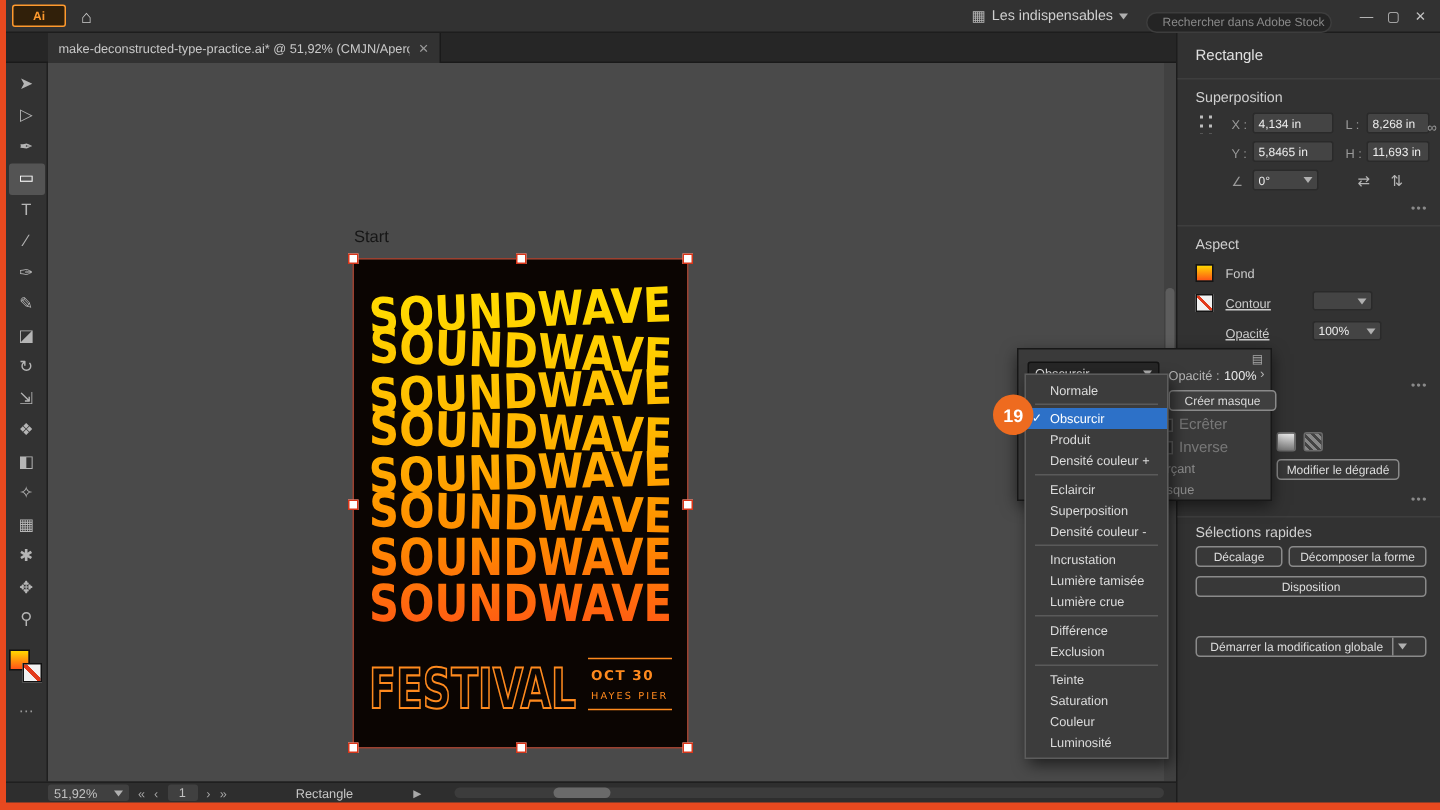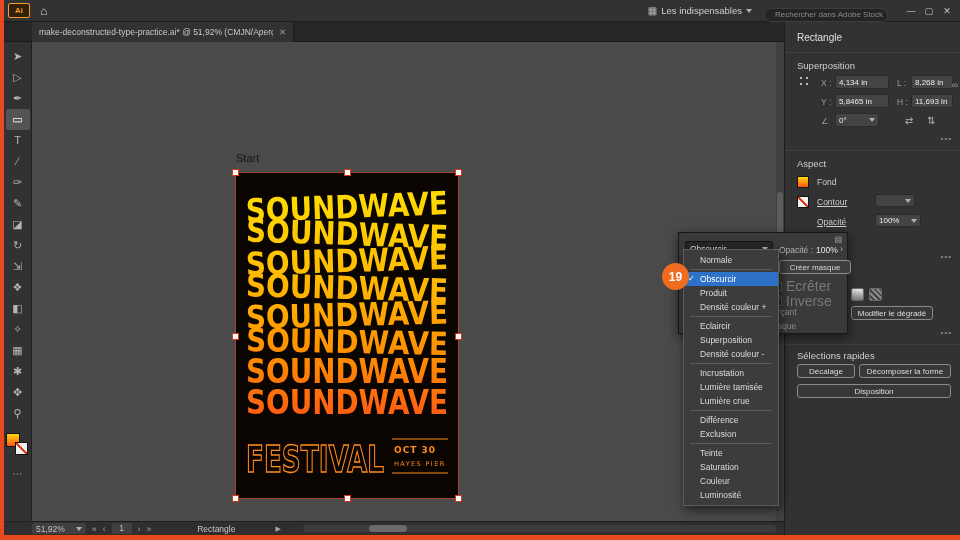--- a/index.html
+++ b/index.html
@@ -7,21 +7,21 @@
     font-family:"Liberation Sans", sans-serif; }
   #app { position:relative; width:960px; height:540px; background:#323232; overflow:hidden; }
 
   
   .edge-left   { position:absolute; left:0; top:0; width:4px; height:540px; background:#e8491f; z-index:80; }
   .edge-bottom { position:absolute; left:0; bottom:0; width:960px; height:5px; background:#e8491f; z-index:80; }
 
   
   .menubar { position:absolute; left:4px; top:0; right:0; height:22px; background:#323232;
     border-bottom:1px solid #1d1d1d; display:flex; align-items:center; z-index:20; }
-  .appicon { width:22px; height:15px; margin-left:4px; background:#31200a; border:1px solid #ff9a2e;
+  .appicon { width:36px; height:15px; margin-left:4px; background:#31200a; border:1px solid #ff9a2e;
     color:#ff9a2e; font-size:8px; font-weight:bold; display:flex; align-items:center; justify-content:center; border-radius:2px; }
   .homeic { color:#c9c9c9; font-size:12px; margin:0 6px 0 10px; }
   .menus { display:flex; }
   .menu { color:#cfcfcf; font-size:10px; padding:0 7px; line-height:22px; cursor:default; }
   .mb-right { margin-left:auto; display:flex; align-items:center; }
   .workspace { display:flex; align-items:center; gap:4px; color:#cfcfcf; font-size:9.5px; margin-right:12px; }
   .ws-grid { color:#b5b5b5; font-size:10px; }
   .cvd { width:0; height:0; border-left:3px solid transparent; border-right:3px solid transparent;
     border-top:4px solid #b0b0b0; display:inline-block; }
   .search { display:flex; align-items:center; gap:4px; width:124px; height:14px; background:#242424;
@@ -119,21 +119,21 @@
   .combo { position:absolute; left:6px; top:8px; width:88px; height:15px; background:#262626;
     border:1px solid #131313; border-radius:2px; display:flex; align-items:center; justify-content:space-between;
     padding:0 4px; color:#e2e2e2; font-size:8.5px; }
   .pp-menuic { position:absolute; right:5px; top:2px; color:#a8a8a8; font-size:8px; }
   .pp-oplabel { position:absolute; left:100px; top:12px; color:#b5b5b5; font-size:8.5px; }
   .pp-opval { position:absolute; left:137px; top:12px; color:#e8e8e8; font-size:8.5px; }
   .pp-expand { position:absolute; right:4px; top:11px; color:#b5b5b5; font-size:9px; }
   .pp-btn { position:absolute; left:100px; top:27px; width:72px; height:14px; border:1px solid #8a8a8a;
     border-radius:3px; background:#3f3f3f; color:#d8d8d8; font-size:8px; display:flex; align-items:center; justify-content:center; }
   .pp-check { position:absolute; left:94px; display:flex; align-items:center; gap:4px;
-    color:#787878; font-size:14px; }
+    color:#787878; font-size:10px; }
   .pcb { width:9px; height:9px; border:1px solid #5c5c5c; background:#2e2e2e; display:inline-block; }
   .pp-frag { position:absolute; left:94px; color:#8d8d8d; font-size:8.5px; }
 
   
   .blendmenu { position:absolute; left:683px; top:249px; width:96px; background:#3c3c3c;
     border:1px solid #5c5c5c; box-shadow:2px 4px 10px rgba(0,0,0,.6); z-index:40; padding:3px 0; }
   .bm-item { position:relative; height:14px; line-height:14px; padding-left:16px; color:#dcdcdc; font-size:8.5px;
     white-space:nowrap; }
   .bm-item.sel { background:#2d71c8; color:#ffffff; }
   .bm-check { position:absolute; left:4px; top:0; font-size:8px; color:#fff; }
@@ -362,20 +362,27 @@
       <div class="sect" style="top:328px">Sélections rapides</div>
       <div class="pbtn" style="left:12px; top:342px; width:58px">
         <span>Décalage</span>
       </div>
       <div class="pbtn" style="left:74px; top:342px; width:92px">
         <span>Décomposer la forme</span>
       </div>
       <div class="pbtn" style="left:12px; top:362px; width:154px">
         <span>Disposition</span>
       </div>
+      <div class="pbtn" style="left:12px; top:402px; width:154px">
+        <span>Démarrer la modification globale</span>
+        <span class="bsep"></span>
+        <span class="bchev">
+            <i class="cvd"></i>
+          </span>
+      </div>
     </div>
   </div>
 
   <div class="popup">
     <div class="combo">
       <span>Obscurcir</span>
       <i class="cvd"></i>
     </div>
     <span class="pp-menuic">▤</span>
     <span class="pp-oplabel">Opacité :</span>

